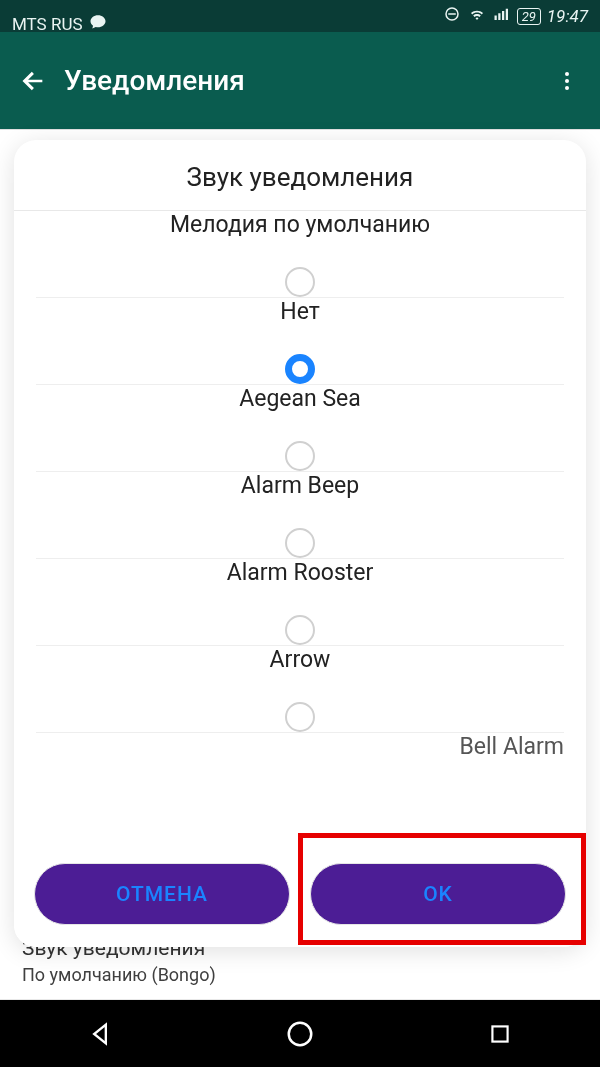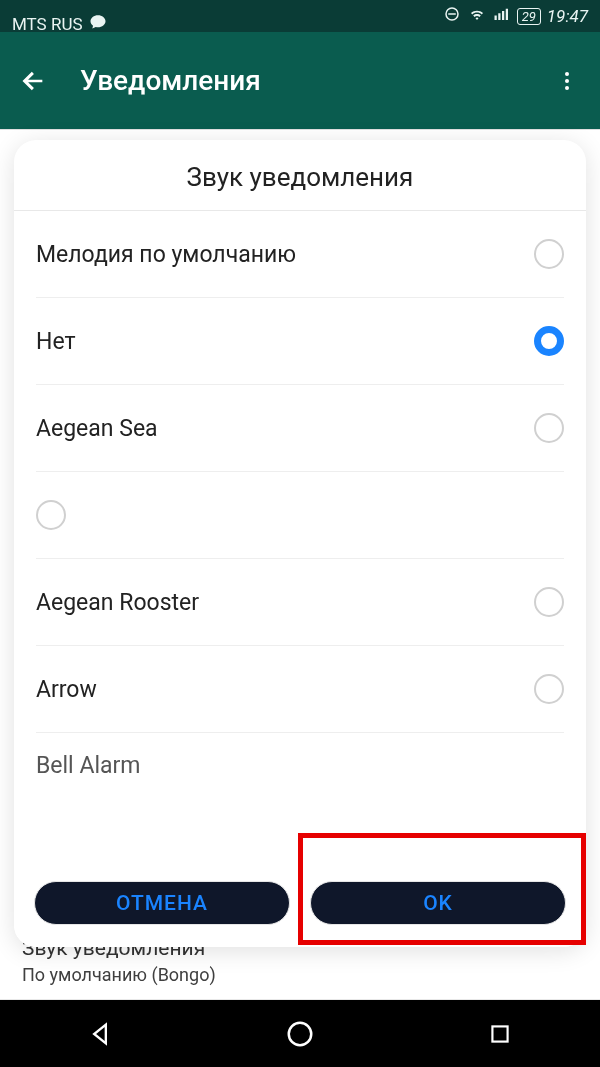--- a/index.html
+++ b/index.html
@@ -26,21 +26,21 @@
   .app-bar {
     background: #0a5c4f;
     height: 97px;
     width: 100%;
     display: flex;
     align-items: center;
     padding: 0 18px;
     color: #fff;
   }
   .app-bar .back { width: 30px; height: 30px; display:flex; align-items:center; justify-content:center; }
-  .app-bar .title { font-size: 28px; font-weight: 500; margin-left: 32px; flex: 1; }
+  .app-bar .title { font-size: 28px; font-weight: 500; margin-left: 16px; flex: 1; }
   .app-bar .more { width: 30px; height: 30px; display:flex; align-items:center; justify-content:center; }
 
   .bg-settings {
     position:absolute;
     left:0; right:0; top:129px; bottom:67px;
     background:#fff;
     border-top:1px solid #e0e0e0;
   }
   .bg-row { position:absolute; left:0; right:0; padding: 14px 22px; border-bottom:1px solid #e8e8e8; }
   .bg-row .t1 { font-size:21px; color:#333; margin-bottom:4px; }
@@ -64,39 +64,40 @@
     font-size: 26px;
     color: #222;
     padding: 22px 0 18px;
     border-bottom: 1px solid #e8e8e8;
   }
   .dialog-list { flex:1; overflow:hidden; padding: 0 22px; }
   .option {
     display:flex; align-items:center; justify-content:space-between;
     height: 87px;
     border-bottom: 1px solid #eee;
+    flex-direction: column;
   }
   .option.last-visible { border-bottom:none; height: 50px; align-items:flex-end; padding-bottom:4px;}
   .option-label { font-size: 23px; color: #222; }
   .radio {
     width: 30px; height: 30px; border-radius: 50%; border: 2px solid #d0d0d0;
   }
   .radio.selected {
     border: 7px solid #1a84ff;
   }
   .dialog-actions {
     display:flex; gap: 20px; padding: 18px 20px 22px;
     background:#fff;
   }
   .pill-btn {
     flex:1;
-    height: 44px;
+    height: 62px;
     border: 1px solid #e6e6e6;
     border-radius: 40px;
-    background: #0f172a;
+    background: #4c1d95;
     color: #1a84ff;
     font-size: 21px;
     font-weight: 500;
     letter-spacing: 1px;
     display:flex; align-items:center; justify-content:center;
     cursor:pointer;
   }
   .ok-highlight {
     position:absolute;
     border: 5px solid #e60000;
@@ -180,24 +181,25 @@
     </div>
     <div class="option">
       <span class="option-label">Нет</span>
       <span class="radio selected"></span>
     </div>
     <div class="option">
       <span class="option-label">Aegean Sea</span>
       <span class="radio"></span>
     </div>
     <div class="option">
-      <span class="radio"></span>
-    </div>
-    <div class="option">
-      <span class="option-label">Aegean Rooster</span>
+      <span class="option-label">Alarm Beep</span>
+      <span class="radio"></span>
+    </div>
+    <div class="option">
+      <span class="option-label">Alarm Rooster</span>
       <span class="radio"></span>
     </div>
     <div class="option">
       <span class="option-label">Arrow</span>
       <span class="radio"></span>
     </div>
     <div class="option last-visible">
       <span class="option-label" style="color:#555;">Bell Alarm</span>
     </div>
   </div>

